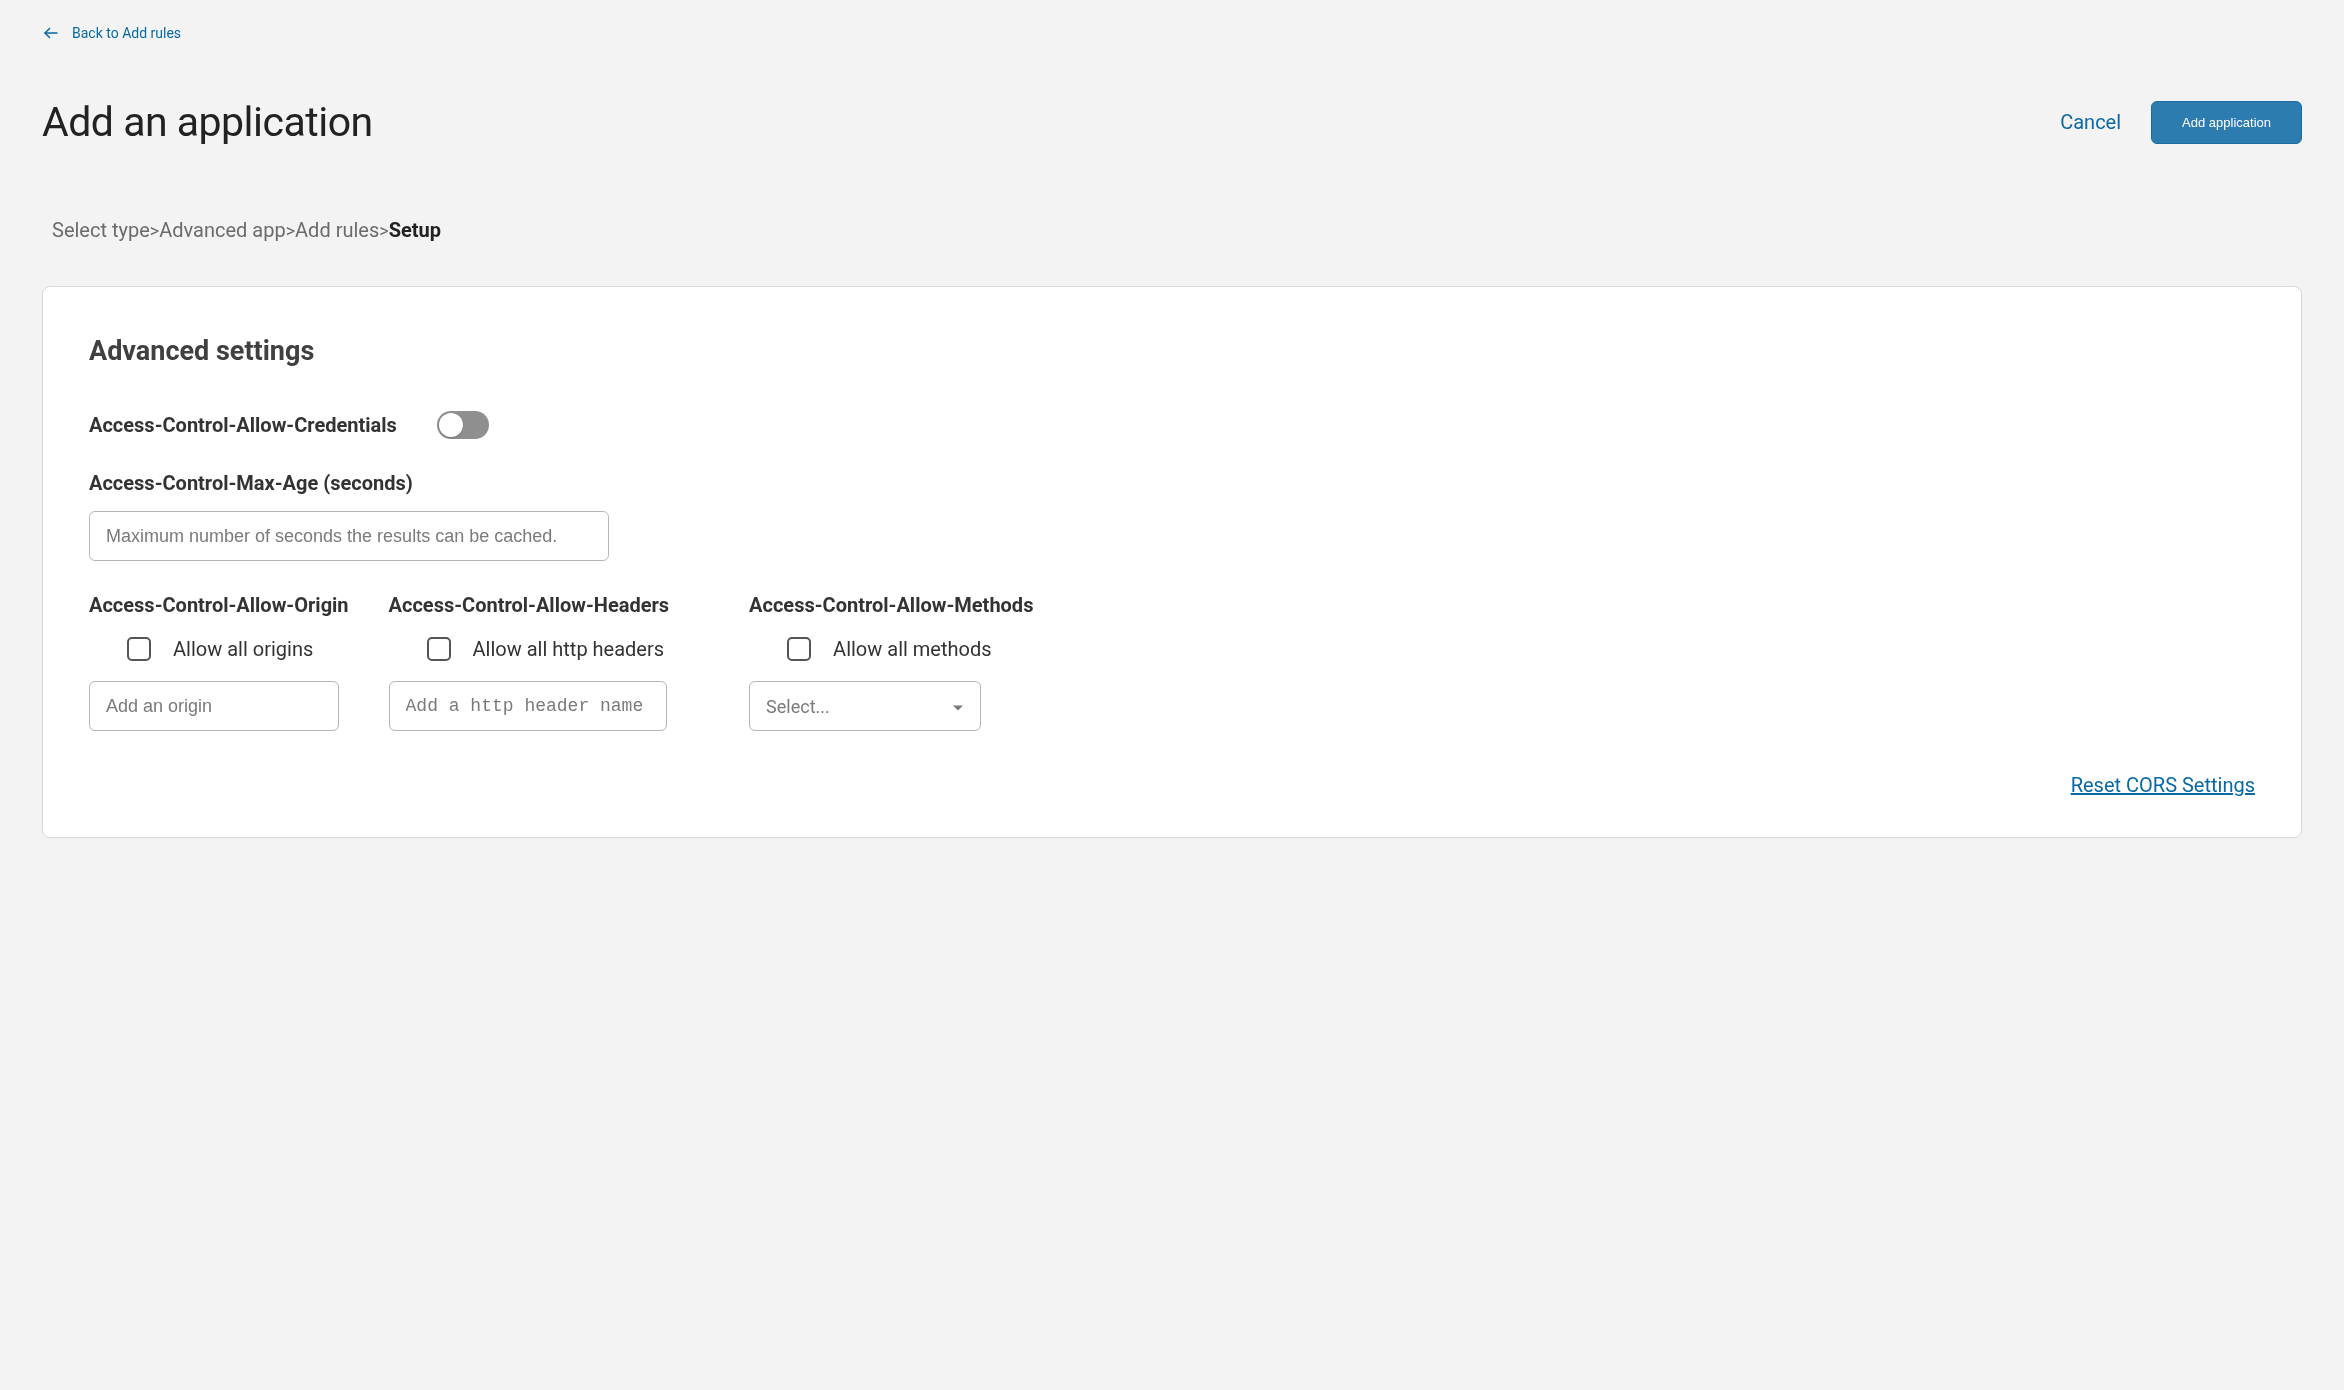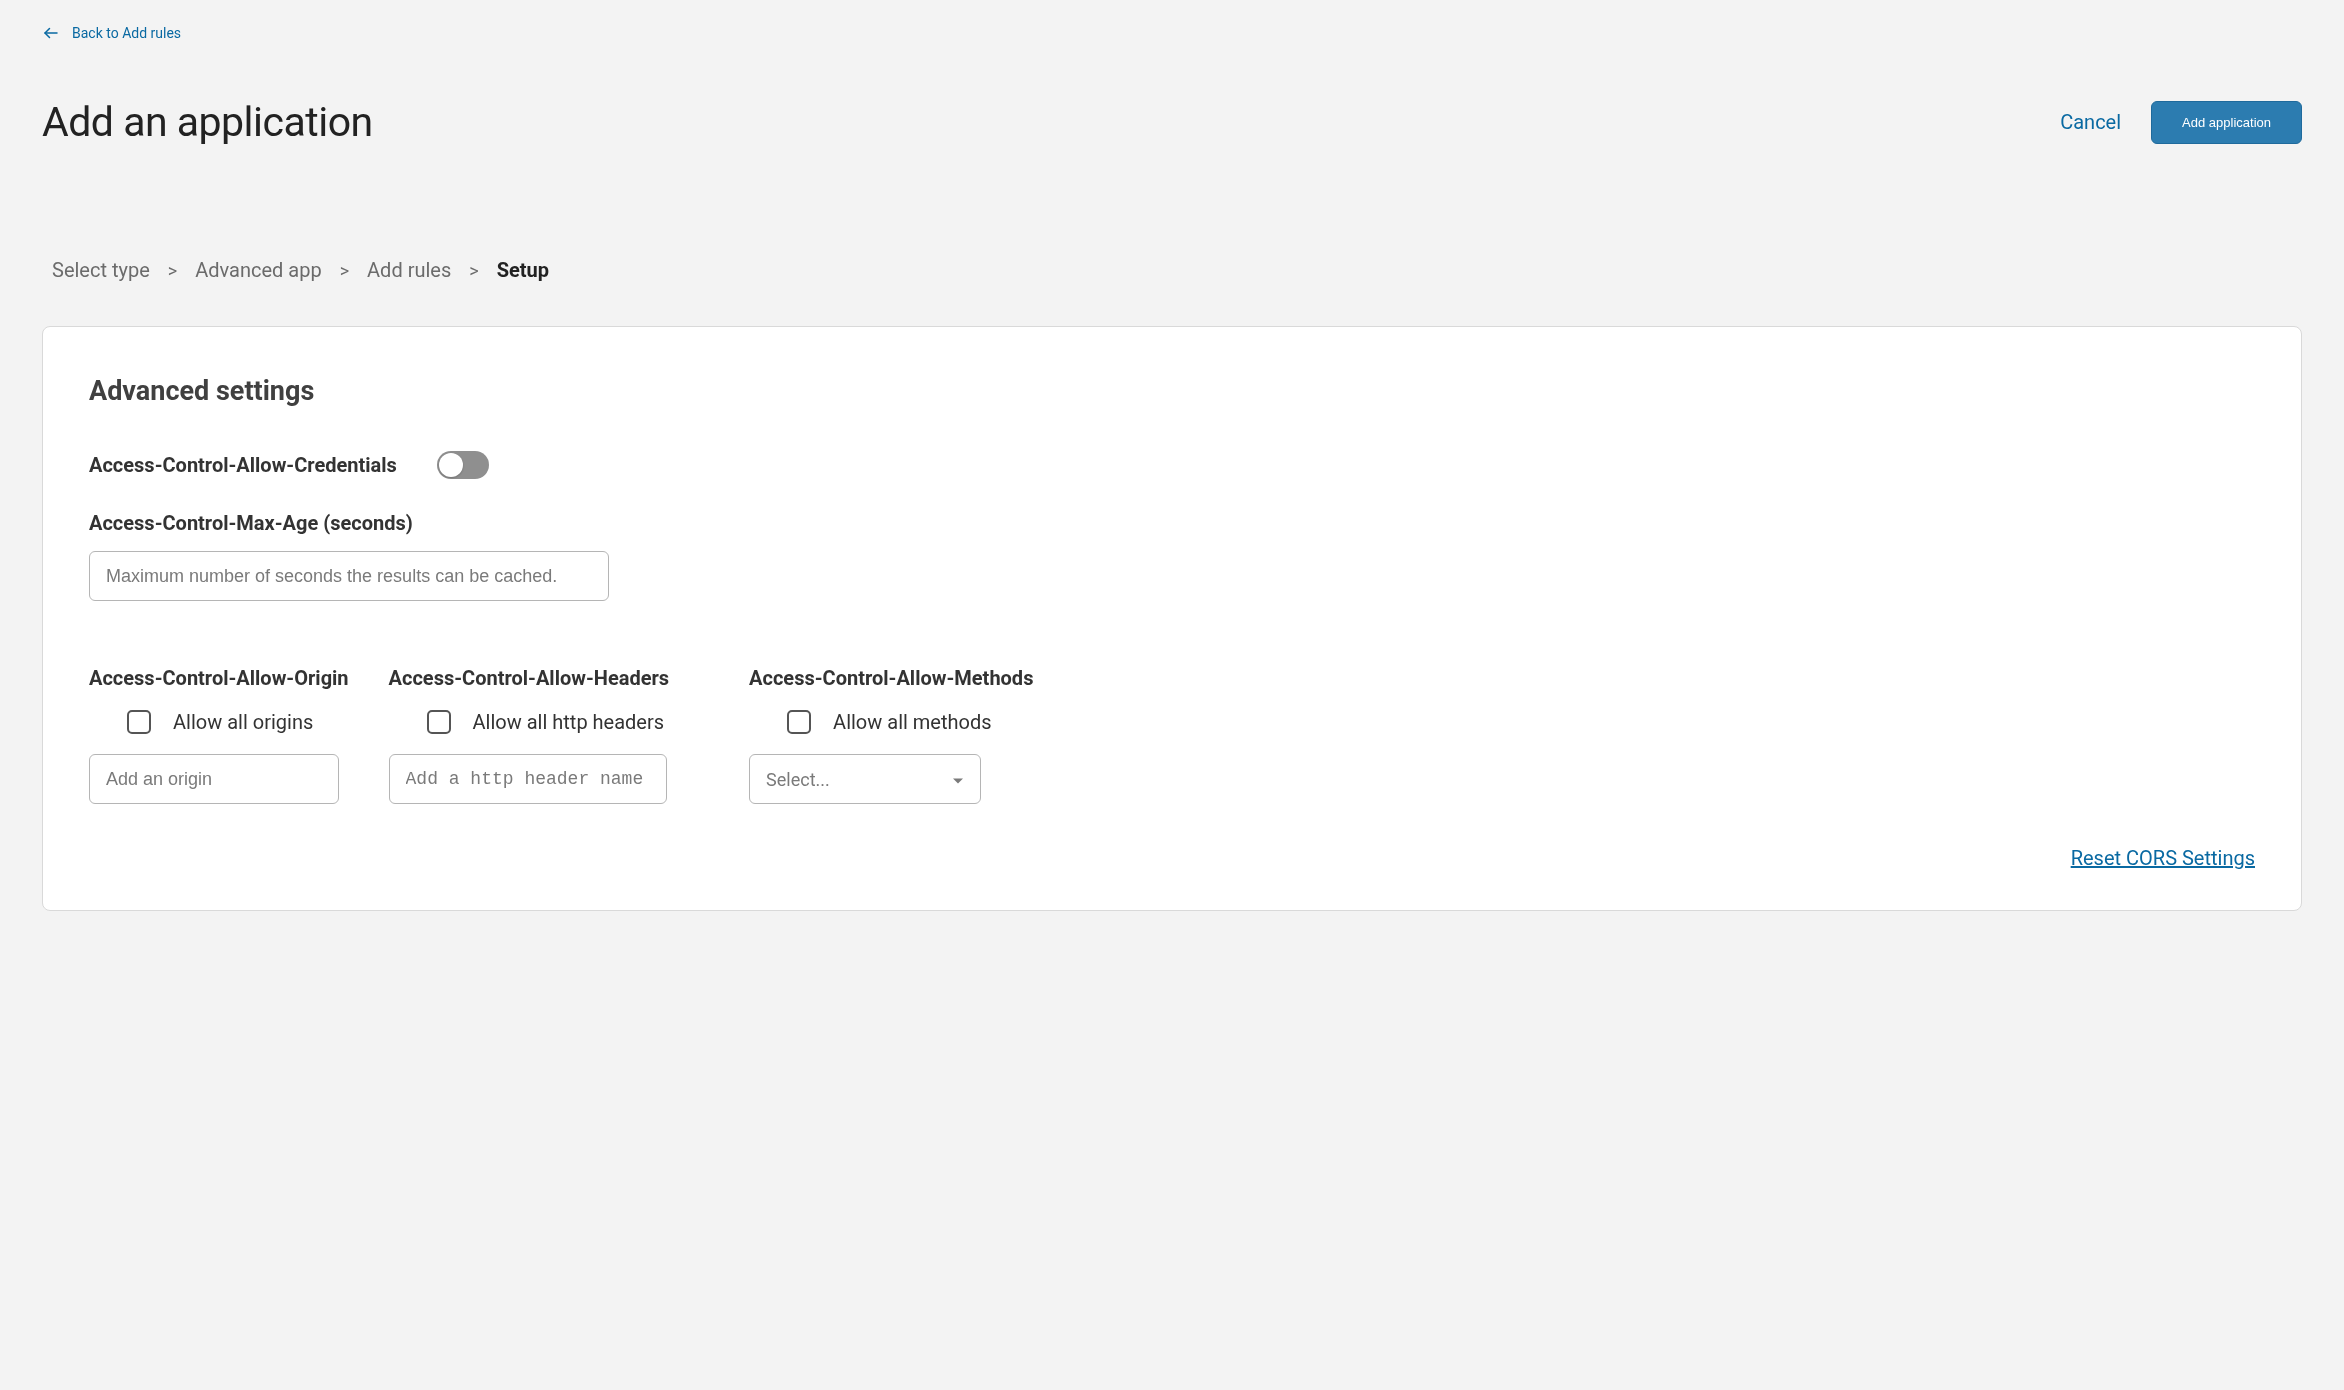--- a/index.html
+++ b/index.html
@@ -50,24 +50,23 @@
       background: #2c7cb0;
       border: 1px solid #1f6a9c;
       color: #fff;
       font-size: 13px;
       padding: 13px 30px;
       border-radius: 6px;
       cursor: pointer;
       font-weight: 400;
     }
     .breadcrumb {
-      margin-top: 112px;
-      display: flex;
-      align-items: center;
-      gap: 18px;
+      margin-top: 72px;
+      display: flex;
+      align-items: center;
       font-size: 20px;
       color: #6b6b6b;
       margin-left: 10px;
     }
     .breadcrumb .sep { color: #6b6b6b; font-size: 18px; }
     .breadcrumb .current { color: #222; font-weight: 700; }
     .card {
       margin-top: 44px;
       background: #fff;
       border: 1px solid #d9d9d9;
@@ -122,21 +121,21 @@
       border: 1px solid #b5b5b5;
       border-radius: 6px;
       padding: 0 16px;
       font-size: 18px;
       color: #222;
     }
     .text-input::placeholder { color: #7a7a7a; }
     .cols {
       display: flex;
       gap: 40px;
-      margin-top: 65px;
+      margin-top: 32px;
     }
     .col {
       flex: 0 0 auto;
     }
     .col-title {
       font-size: 20px;
       font-weight: 700;
       color: #333;
       margin-bottom: 20px;
     }

